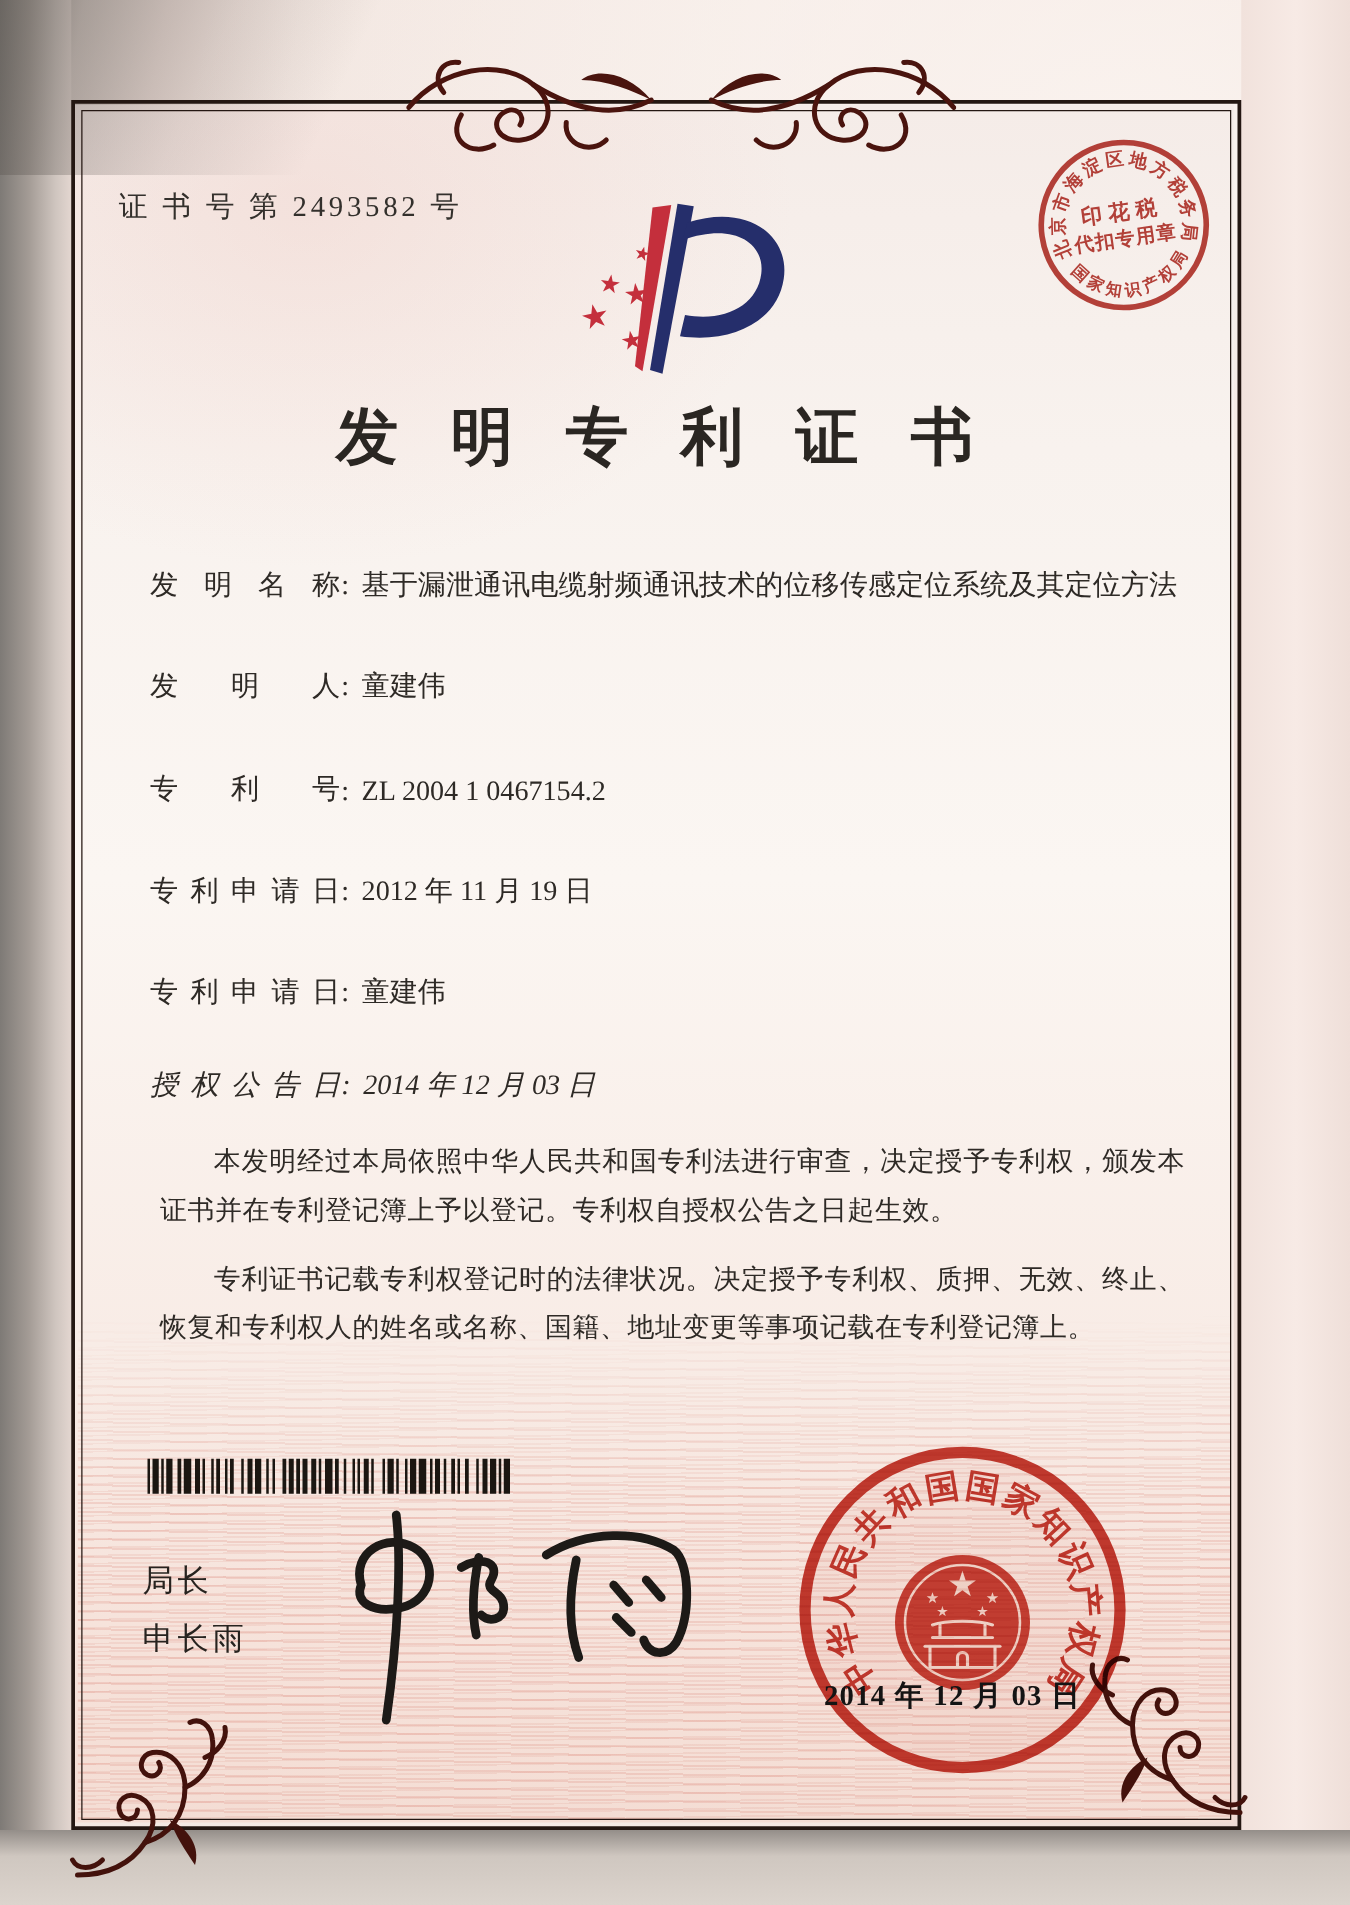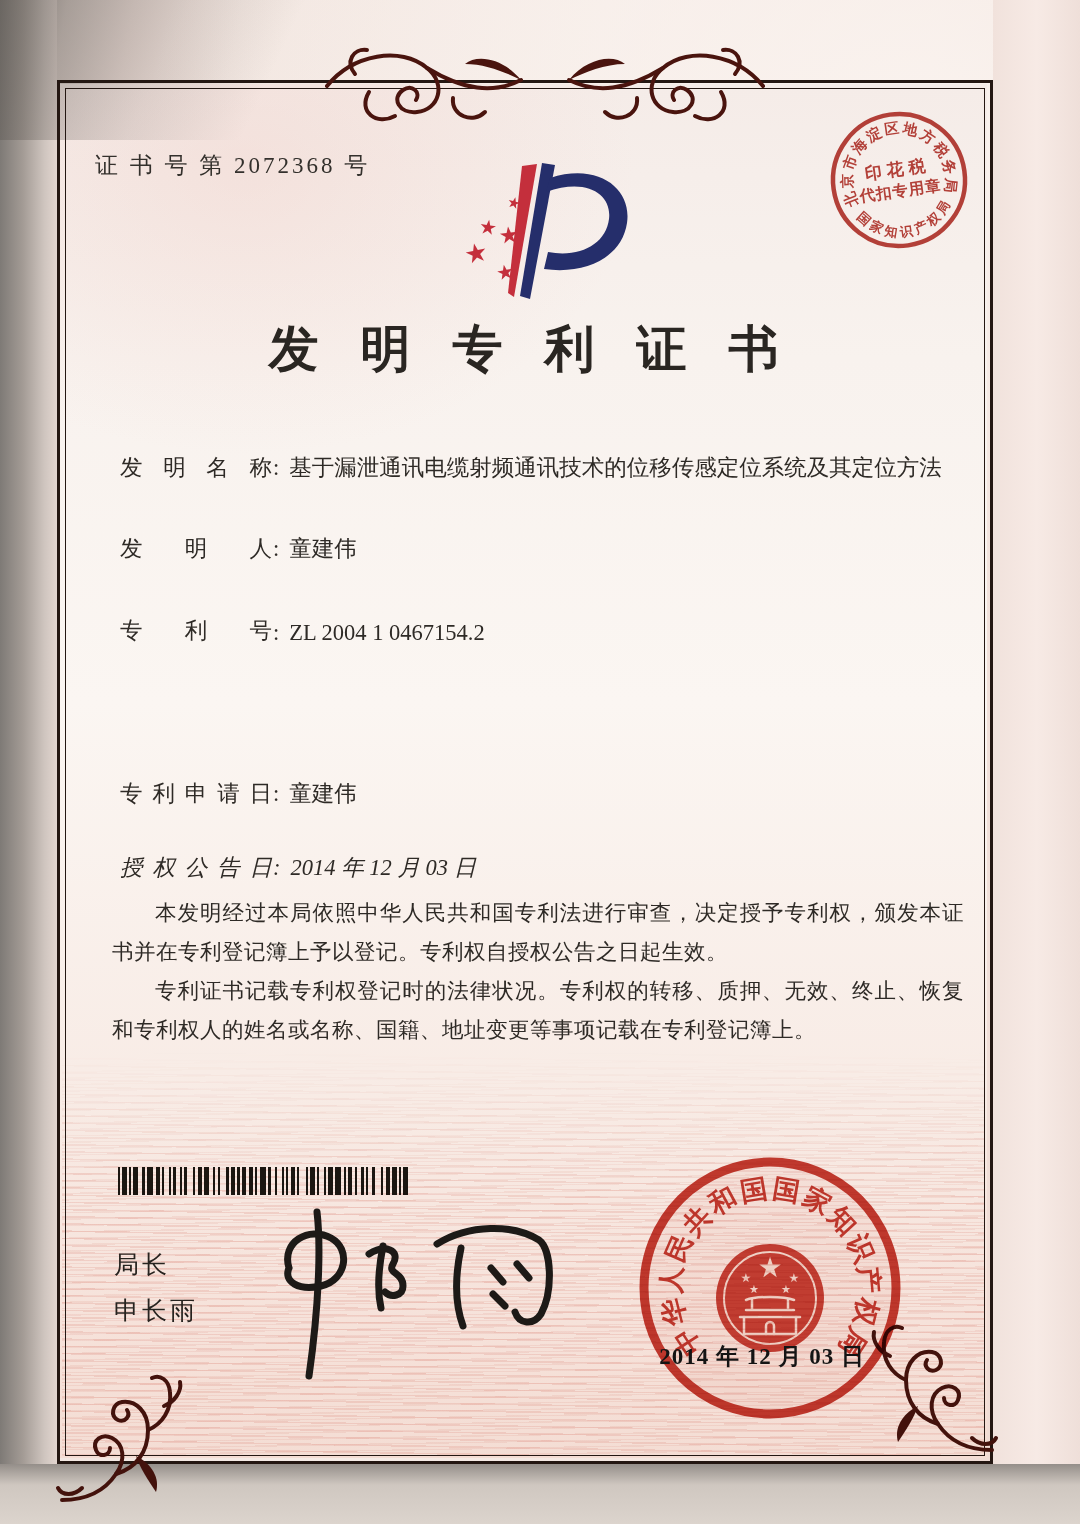--- a/index.html
+++ b/index.html
@@ -24,21 +24,21 @@
     -webkit-mask-image:linear-gradient(to bottom,transparent 0,#000 38%);
     mask-image:linear-gradient(to bottom,transparent 0,#000 38%);}
   #frame{left:57px;top:80px;width:930px;height:1378px;border:3px solid #241712;}
   #frame-inner{position:absolute;left:5px;top:5px;right:5px;bottom:5px;border:1.5px solid #241712;}
   #cert-no{left:95px;top:150px;font-size:23px;letter-spacing:3px;color:#33302c;}
   #title{left:57px;top:316px;width:933px;text-align:center;font-size:50px;font-weight:bold;color:#2a2622;letter-spacing:42px;text-indent:42px;white-space:nowrap;}
   .field-row{left:120px;width:850px;font-size:22.5px;color:#2e2a26;white-space:nowrap;}
   .flabel{display:inline-block;width:152px;text-align:justify;text-align-last:justify;vertical-align:bottom;}
   .fcolon{display:inline-block;margin:0 10px 0 1px;}
   #paras{left:112px;top:894px;width:852px;font-size:21.5px;line-height:39px;color:#2e2a26;text-align:justify;letter-spacing:.5px;}
-  #paras p{margin:0;text-indent:2em;}
+  #paras p{margin:16px;text-indent:2em;}
   #barcode{left:118px;top:1167px;width:292px;height:28px;}
   #barcode i{position:absolute;top:0;bottom:0;background:#1b1611;}
   .signer{left:114px;font-size:25px;color:#27231f;letter-spacing:3px;}
   #seal-date{left:630px;top:1341px;width:264px;text-align:center;font-size:23px;font-weight:bold;color:#141414;letter-spacing:1px;white-space:nowrap;}
   #footer{left:57px;top:1408px;width:933px;text-align:center;font-size:17px;letter-spacing:2px;color:#3c3733;}
   svg{display:block;}
   .seal-svg{mix-blend-mode:multiply;}
 </style>
 </head>
 <body>
@@ -77,21 +77,21 @@
       <path d="M30,116 C22,124 10,124 6,116"></path>
       <path d="M112,34 C122,30 130,20 128,10"></path>
       <path d="M84,84 C100,92 108,106 104,120 C96,108 88,96 84,84 Z" fill="#43120c" stroke="none"></path>
     </g>
   </svg>
 
   <svg class="abs" style="left:852px;top:1322px;" width="150" height="140" viewBox="0 0 150 140">
     <use href="#corner-flourish" transform="translate(150 0) scale(-1 1)"></use>
   </svg>
 
-  <div class="abs" id="cert-no">证 书 号 第 2072368 号</div>
+  <div class="abs" id="cert-no">证 书 号 第 2493582 号</div>
 
   <svg class="abs" style="left:438px;top:156px;" width="210" height="150" viewBox="0 0 210 150">
     <g fill="#c42f3c" font-family="'DejaVu Sans',sans-serif">
       <text x="38" y="106" font-size="26" text-anchor="middle" transform="rotate(-12 38 97)">★</text>
       <text x="50" y="78" font-size="20" text-anchor="middle" transform="rotate(8 50 71)">★</text>
       <text x="71" y="87" font-size="23" text-anchor="middle" transform="rotate(-6 71 79)">★</text>
       <text x="76" y="52" font-size="15" text-anchor="middle" transform="rotate(14 76 47)">★</text>
       <text x="67" y="123" font-size="20" text-anchor="middle" transform="rotate(-10 67 115)">★</text>
     </g>
     <polygon points="84,10 99,8 76,141 70,137" fill="#c42f3c"></polygon>
@@ -135,30 +135,33 @@
 
   <div class="abs field-row" style="top:452px;">
     <span class="flabel">发明名称</span><span class="fcolon">:</span><span class="fvalue">基于漏泄通讯电缆射频通讯技术的位移传感定位系统及其定位方法</span>
   </div>
   <div class="abs field-row" style="top:533px;">
     <span class="flabel">发明人</span><span class="fcolon">:</span><span class="fvalue">童建伟</span>
   </div>
   <div class="abs field-row" style="top:615px;">
     <span class="flabel">专利号</span><span class="fcolon">:</span><span class="fvalue">ZL 2004 1 0467154.2</span>
   </div>
+  <div class="abs field-row" style="top:697px;">
+    <span class="flabel">专利申请日</span><span class="fcolon">:</span><span class="fvalue">2012 年 11 月 19 日</span>
+  </div>
   <div class="abs field-row" style="top:778px;">
     <span class="flabel">专利申请日</span><span class="fcolon">:</span><span class="fvalue">童建伟</span>
   </div>
   <div class="abs field-row" style="top:852px;font-style:italic;">
     <span class="flabel">授权公告日</span><span class="fcolon">:</span><span class="fvalue">2014 年 12 月 03 日</span>
   </div>
 
   <div class="abs" id="paras">
     <p>本发明经过本局依照中华人民共和国专利法进行审查，决定授予专利权，颁发本证书并在专利登记簿上予以登记。专利权自授权公告之日起生效。</p>
-    <p>专利证书记载专利权登记时的法律状况。专利权的转移、质押、无效、终止、恢复和专利权人的姓名或名称、国籍、地址变更等事项记载在专利登记簿上。</p>
+    <p>专利证书记载专利权登记时的法律状况。决定授予专利权、质押、无效、终止、恢复和专利权人的姓名或名称、国籍、地址变更等事项记载在专利登记簿上。</p>
   </div>
 
   <div class="abs" id="barcode">
       <i style="left: 0px; width: 2.21212px;"></i>
       <i style="left: 4.42424px; width: 4.42424px;"></i>
       <i style="left: 11.0606px; width: 2.21212px;"></i>
       <i style="left: 15.4848px; width: 4.42424px;"></i>
       <i style="left: 24.3333px; width: 2.21212px;"></i>
       <i style="left: 28.7576px; width: 6.63636px;"></i>
       <i style="left: 37.6061px; width: 4.42424px;"></i>

